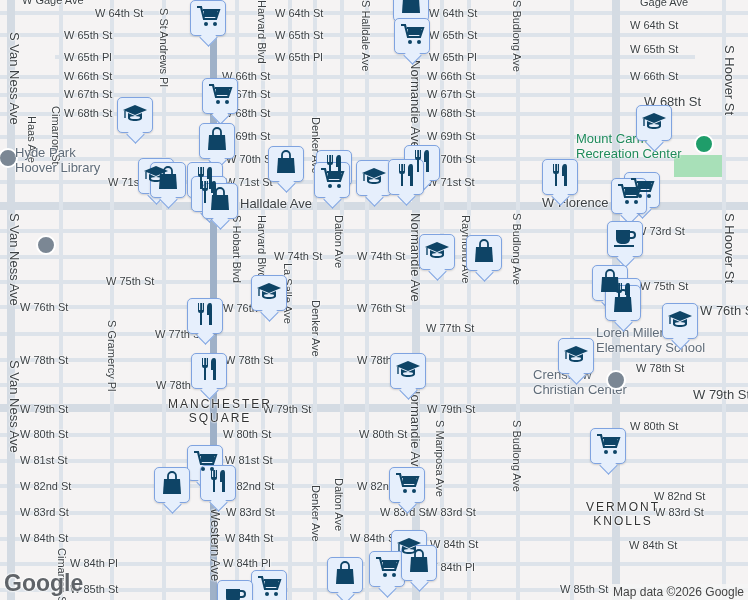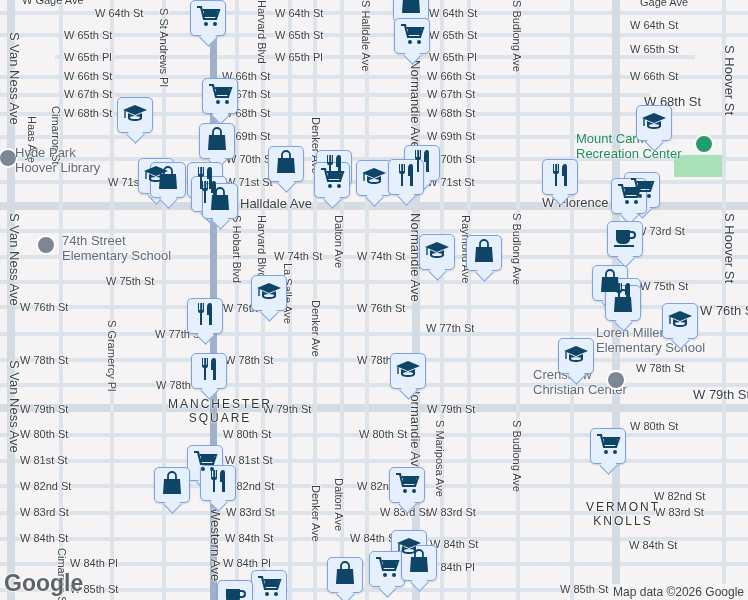--- a/index.html
+++ b/index.html
@@ -209,21 +209,20 @@
   <div class="lbl v big" style="left:735px;top:45px;">S Hoover St</div>
   <div class="lbl v big" style="left:735px;top:213px;">S Hoover St</div>
 
   <div class="lbl nbhd" style="left:578px;top:500px;width:90px;white-space:normal;">VERMONT KNOLLS</div>
   <div class="lbl nbhd" style="left:160px;top:397px;width:120px;white-space:normal;">MANCHESTER SQUARE</div>
 
   <div class="poi-pin" style="left:-2px;top:148px;background:#7b8794;"></div>
   <div class="poi" style="left:15px;top:145px;width:90px;white-space:normal;">Hyde Park Hoover Library</div>
 
   <div class="poi-pin" style="left:36px;top:235px;background:#7b8794;"></div>
-  <div class="poi" style="left:62px;top:233px;width:120px;white-space:normal;">74th Street Elementary School</div>
 
   <div class="poi green" style="left:576px;top:131px;width:130px;white-space:normal;">Mount Carmel Recreation Center</div>
   <div class="poi-pin" style="left:694px;top:134px;background:#1f9d6a;"></div>
 
   <div class="poi" style="left:596px;top:325px;width:110px;white-space:normal;">Loren Miller Elementary School</div>
 
   <div class="poi" style="left:533px;top:367px;width:100px;white-space:normal;">Crenshaw Christian Center</div>
   <div class="poi-pin" style="left:606px;top:370px;background:#7b8794;"></div>
 
   <div id="markers">

